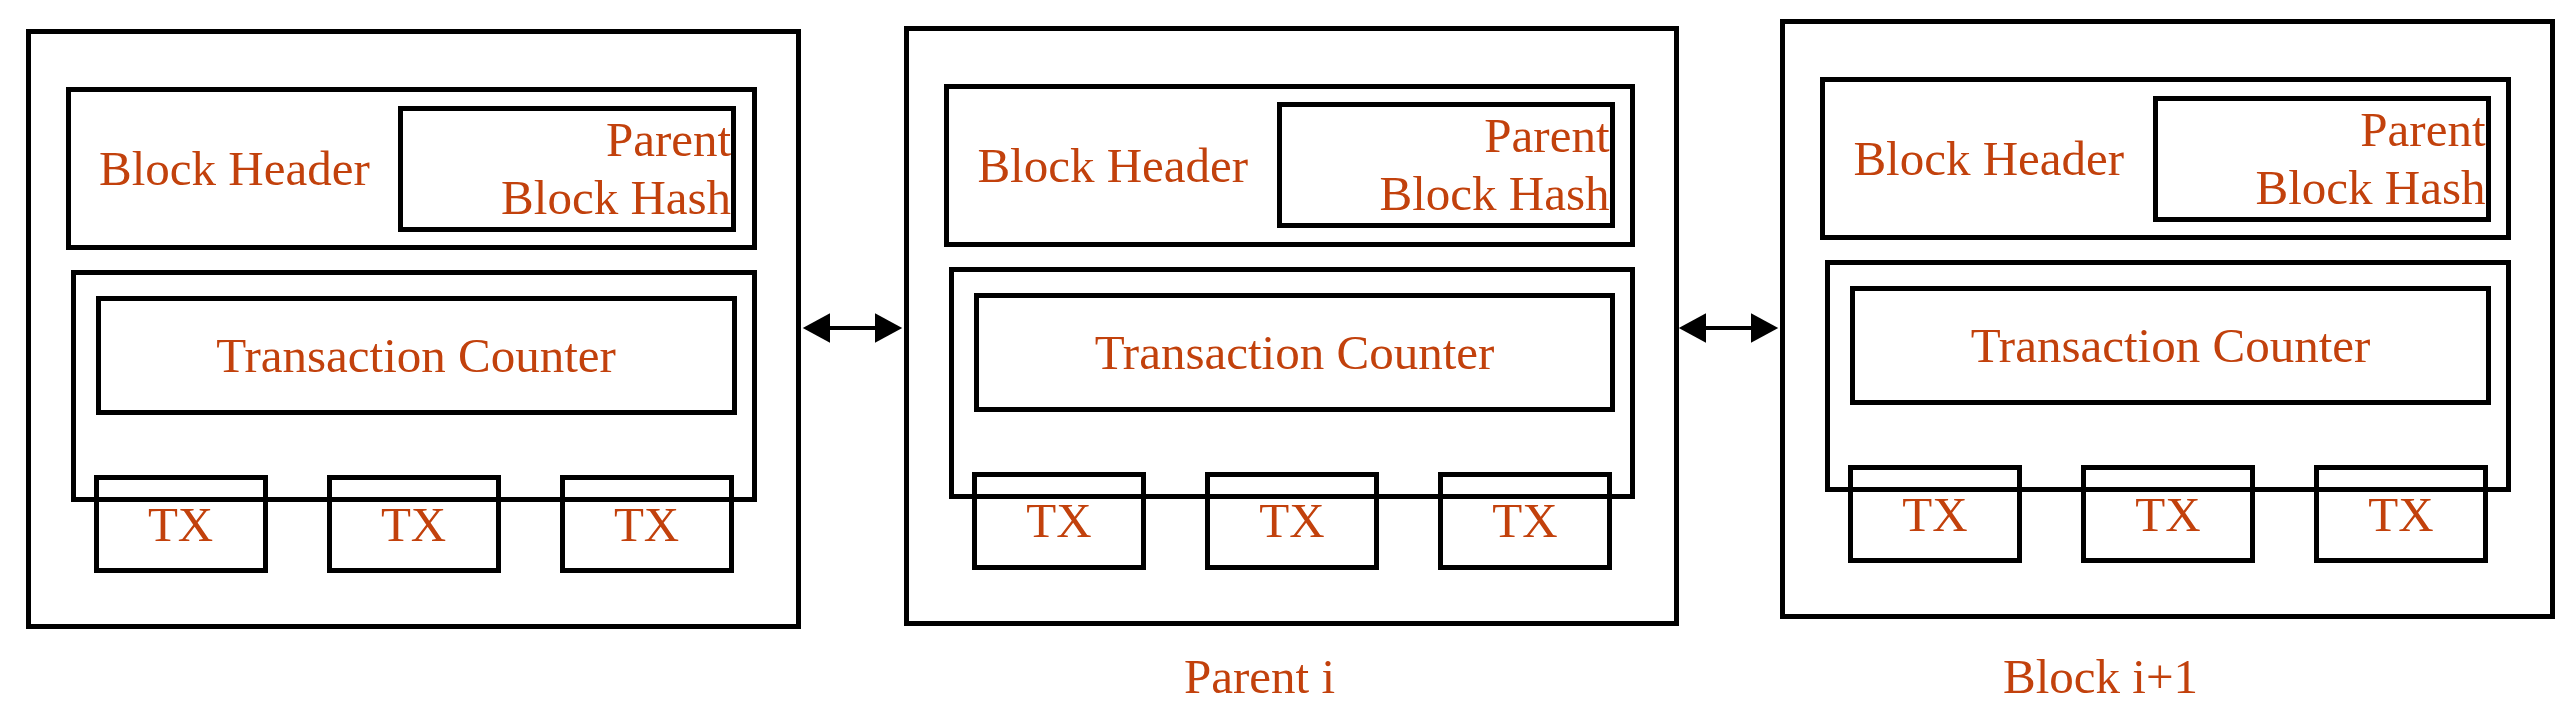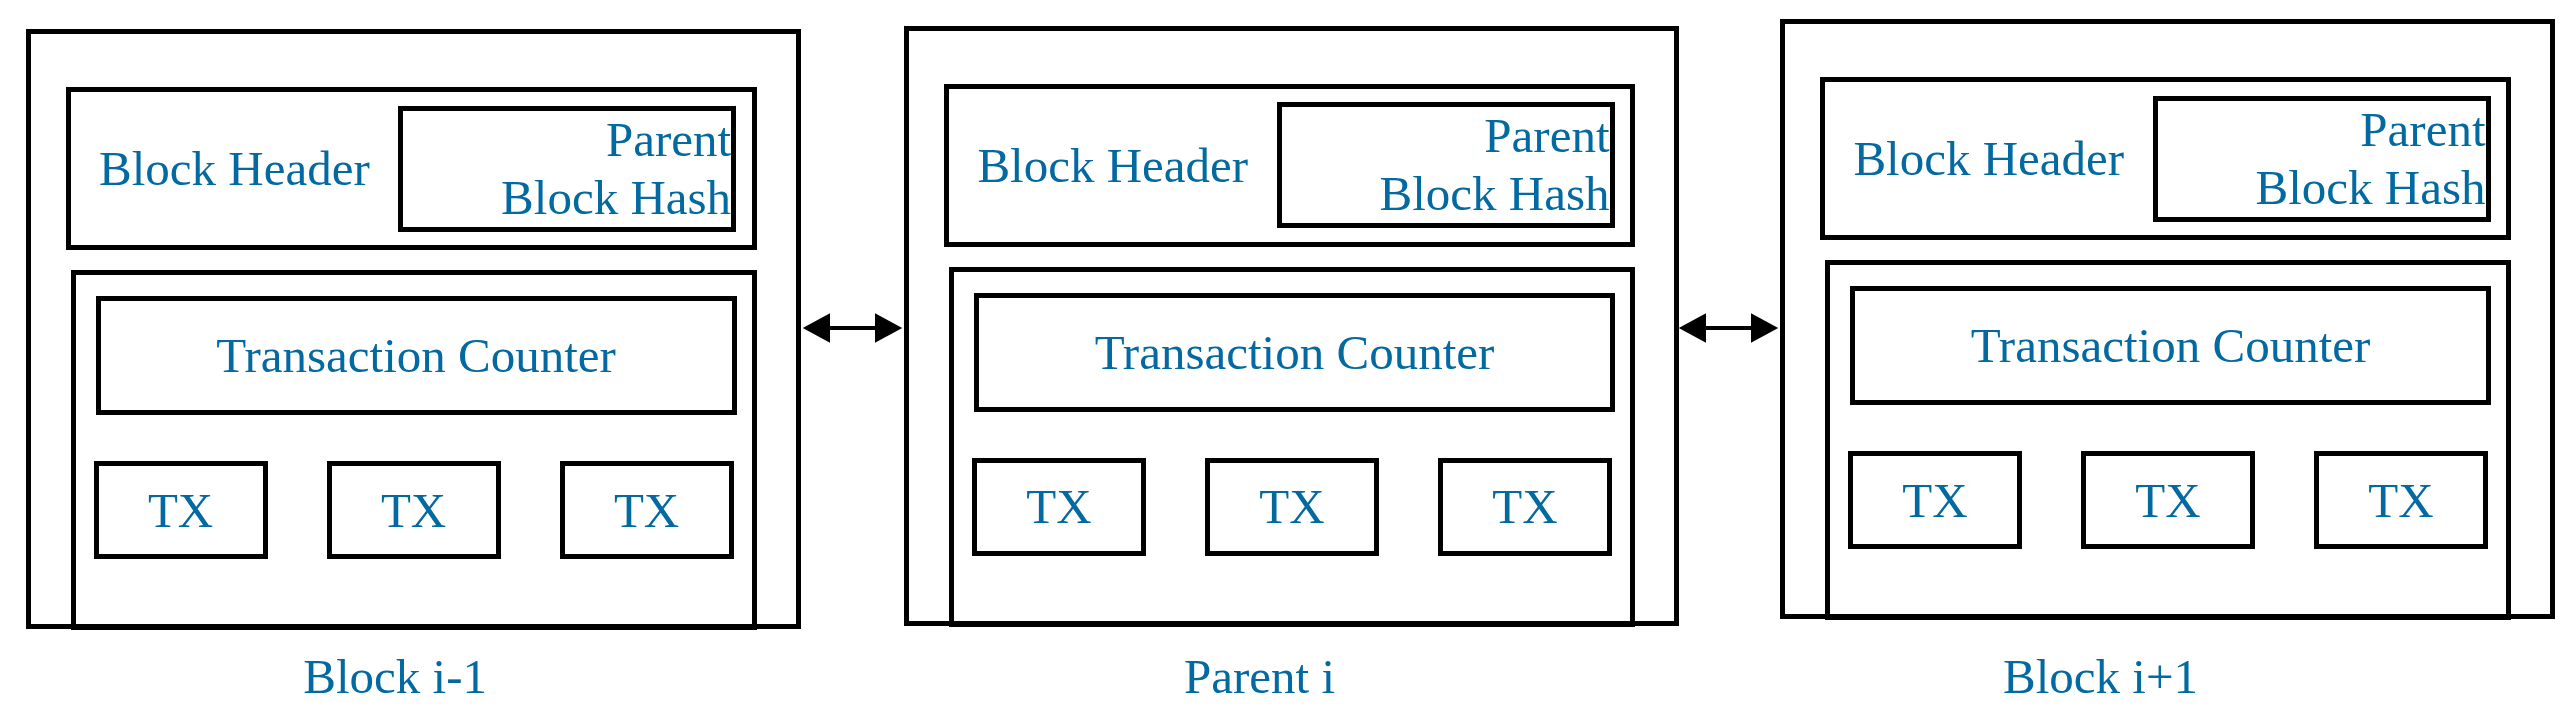--- a/index.html
+++ b/index.html
@@ -9,21 +9,21 @@
     height: 717px;
     background: #ffffff;
     overflow: hidden;
   }
   #canvas {
     position: relative;
     width: 2576px;
     height: 717px;
     background: #ffffff;
     font-family: "Liberation Serif", "DejaVu Serif", serif;
-    color: #0369a1;
+    color: #c2410c;
     font-size: 49px;
   }
   .block {
     position: absolute;
     width: 775px;
     height: 600px;
     border: 5.4px solid #000000;
     box-sizing: border-box;
     background: #ffffff;
   }
@@ -59,21 +59,21 @@
     align-items: flex-end;
     justify-content: center;
     text-align: center;
     line-height: 1.18;
   }
   .tx-section {
     position: absolute;
     left: 40px;
     top: 236px;
     width: 686px;
-    height: 360px;
+    height: 232px;
     border: 5.4px solid #000000;
     box-sizing: border-box;
   }
   .counter-box {
     position: absolute;
     left: 20px;
     top: 21px;
     width: 641px;
     height: 119px;
     border: 5.4px solid #000000;
@@ -92,20 +92,21 @@
     justify-content: space-between;
   }
   .tx-box {
     width: 174px;
     height: 98px;
     border: 5.4px solid #000000;
     box-sizing: border-box;
     display: flex;
     align-items: center;
     justify-content: center;
+    margin-top: 14px;
   }
   .caption {
     position: absolute;
     top: 646px;
     width: 775px;
     height: 62px;
     line-height: 62px;
     text-align: center;
     white-space: nowrap;
   }
@@ -209,18 +210,17 @@
     <line x1="16" y1="23" x2="114" y2="23" stroke="#000000" stroke-width="5"></line>
     <polygon points="1,23 36,4 36,42" fill="#000000"></polygon>
     <polygon points="129,23 94,4 94,42" fill="#000000"></polygon>
   </svg>
   <svg class="arrow arrow-2" viewBox="0 0 130 46">
     <line x1="16" y1="23" x2="114" y2="23" stroke="#000000" stroke-width="5"></line>
     <polygon points="1,23 36,4 36,42" fill="#000000"></polygon>
     <polygon points="129,23 94,4 94,42" fill="#000000"></polygon>
   </svg>
 
-  <div class="caption caption-1">Block i-1</div>
   <div class="caption caption-2">Parent i</div>
   <div class="caption caption-3">Block i+1</div>
 
 </div>
 
 
 </body></html>

